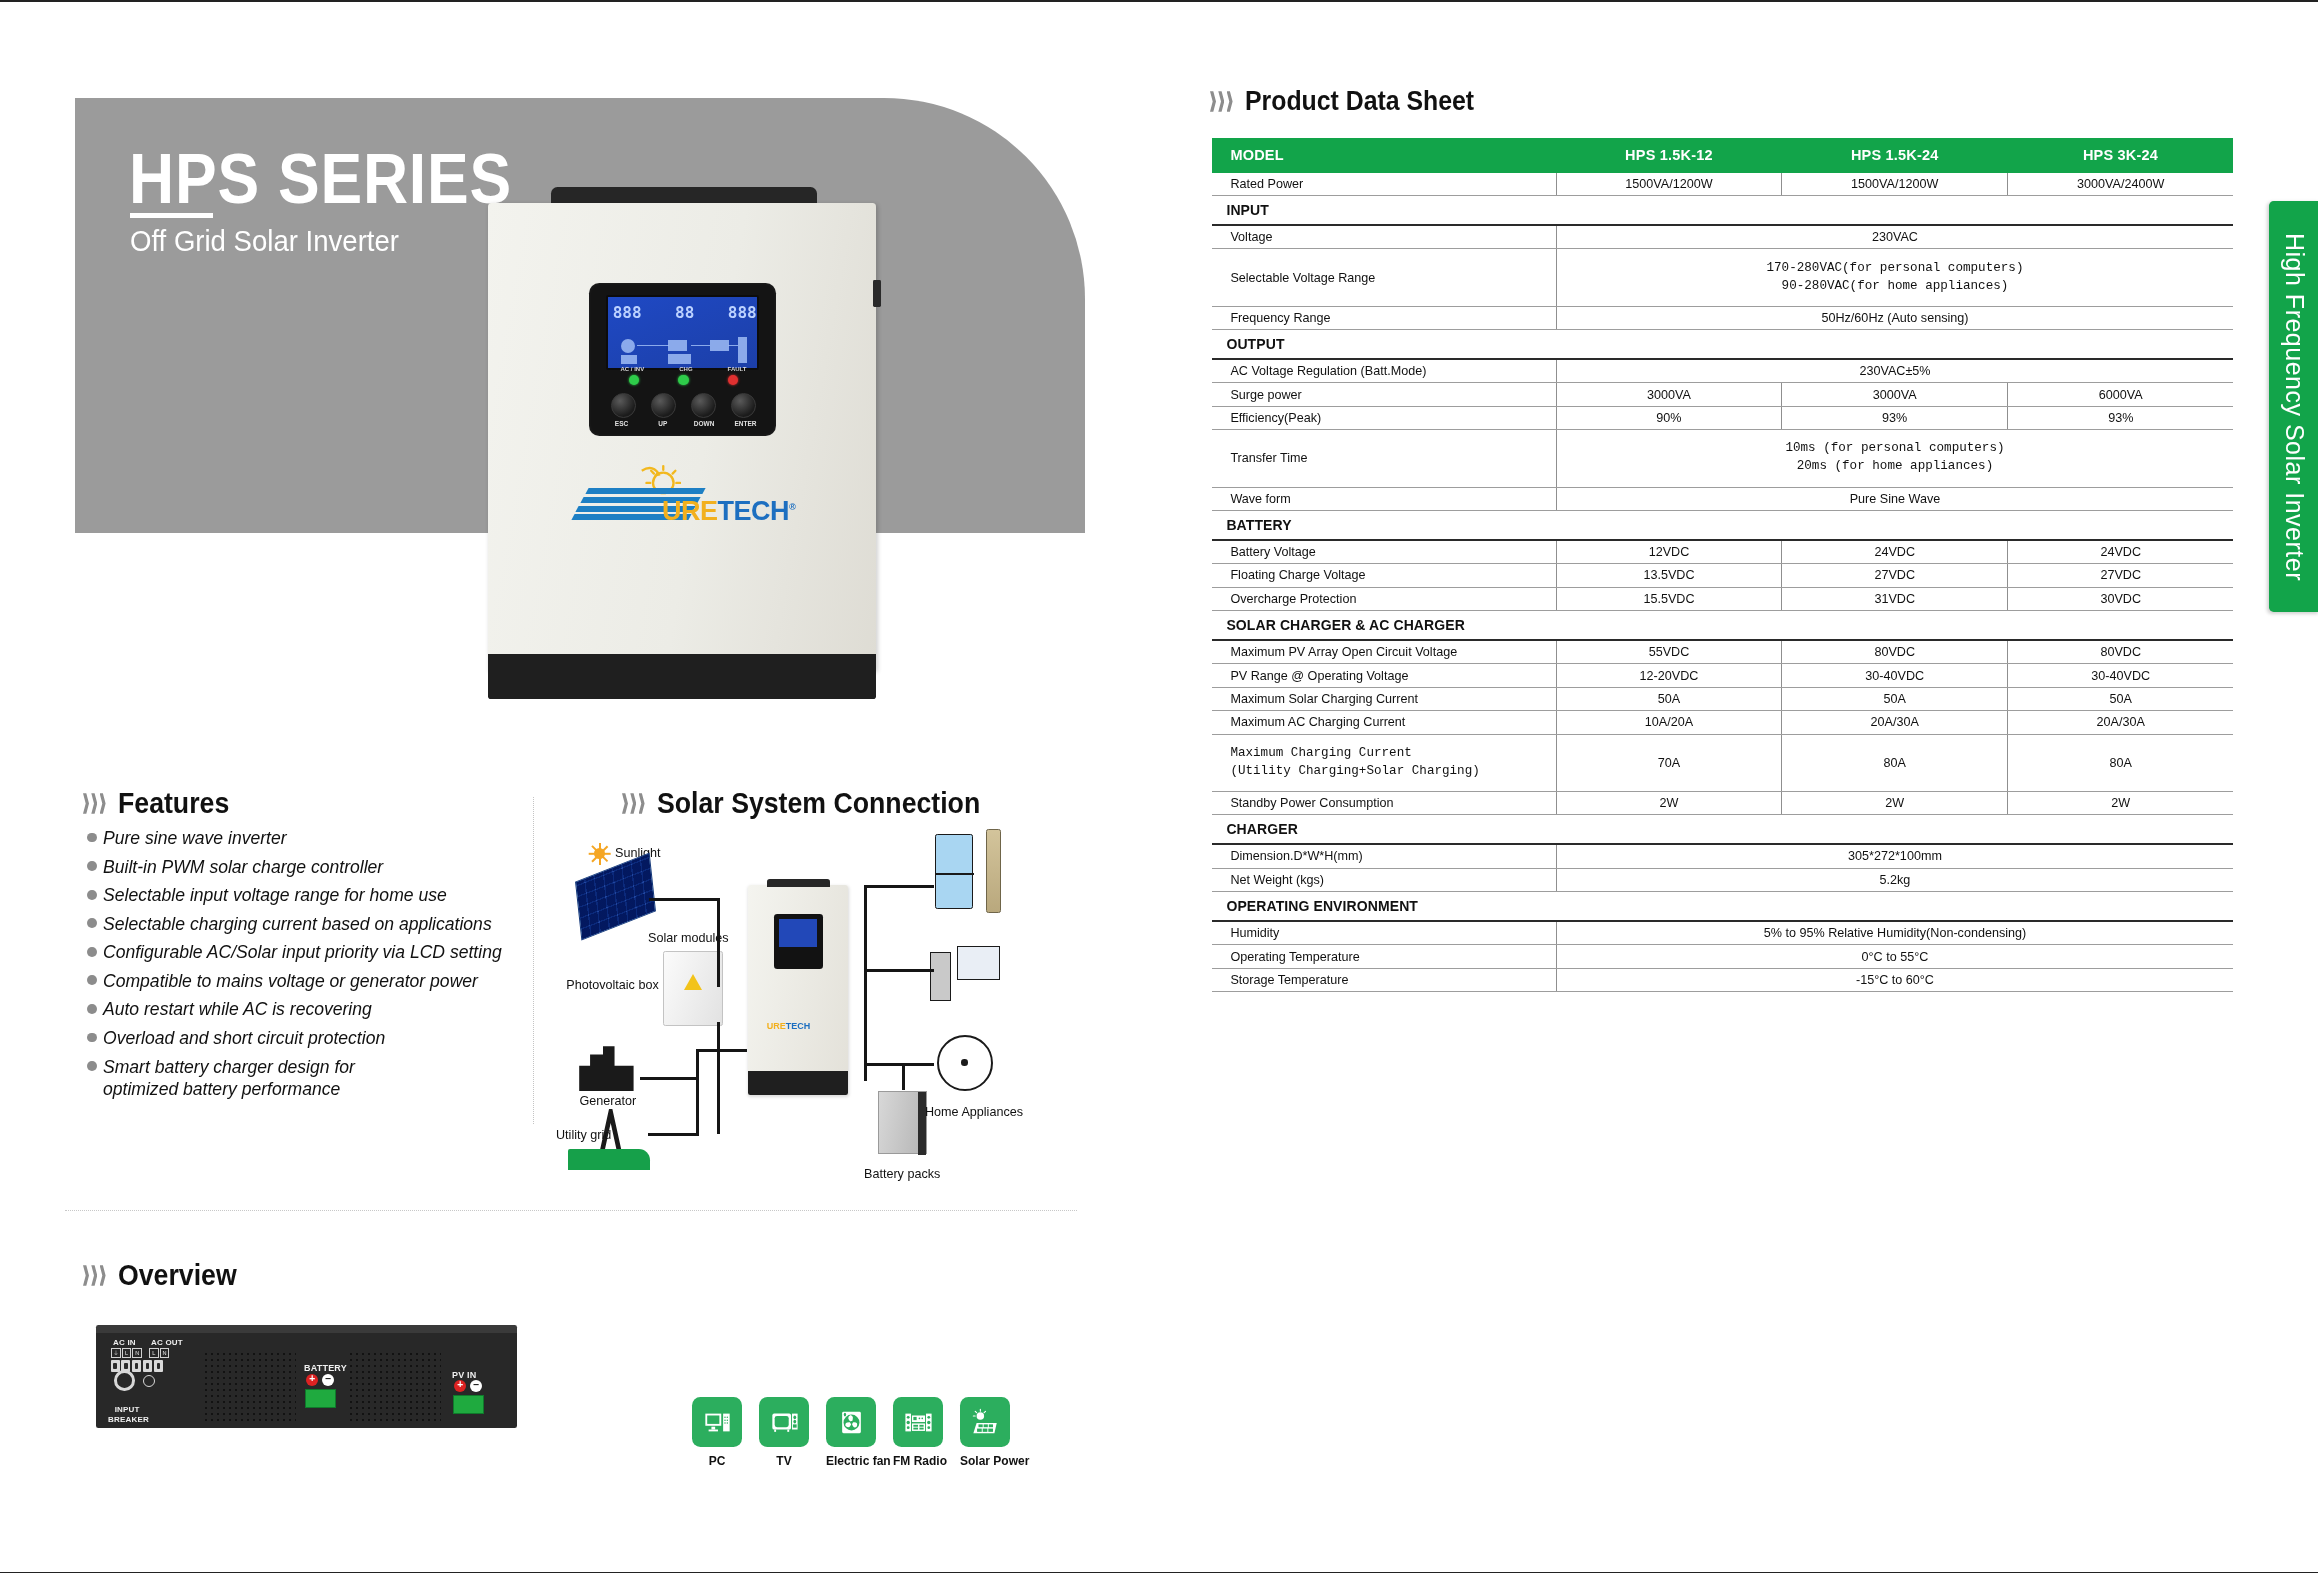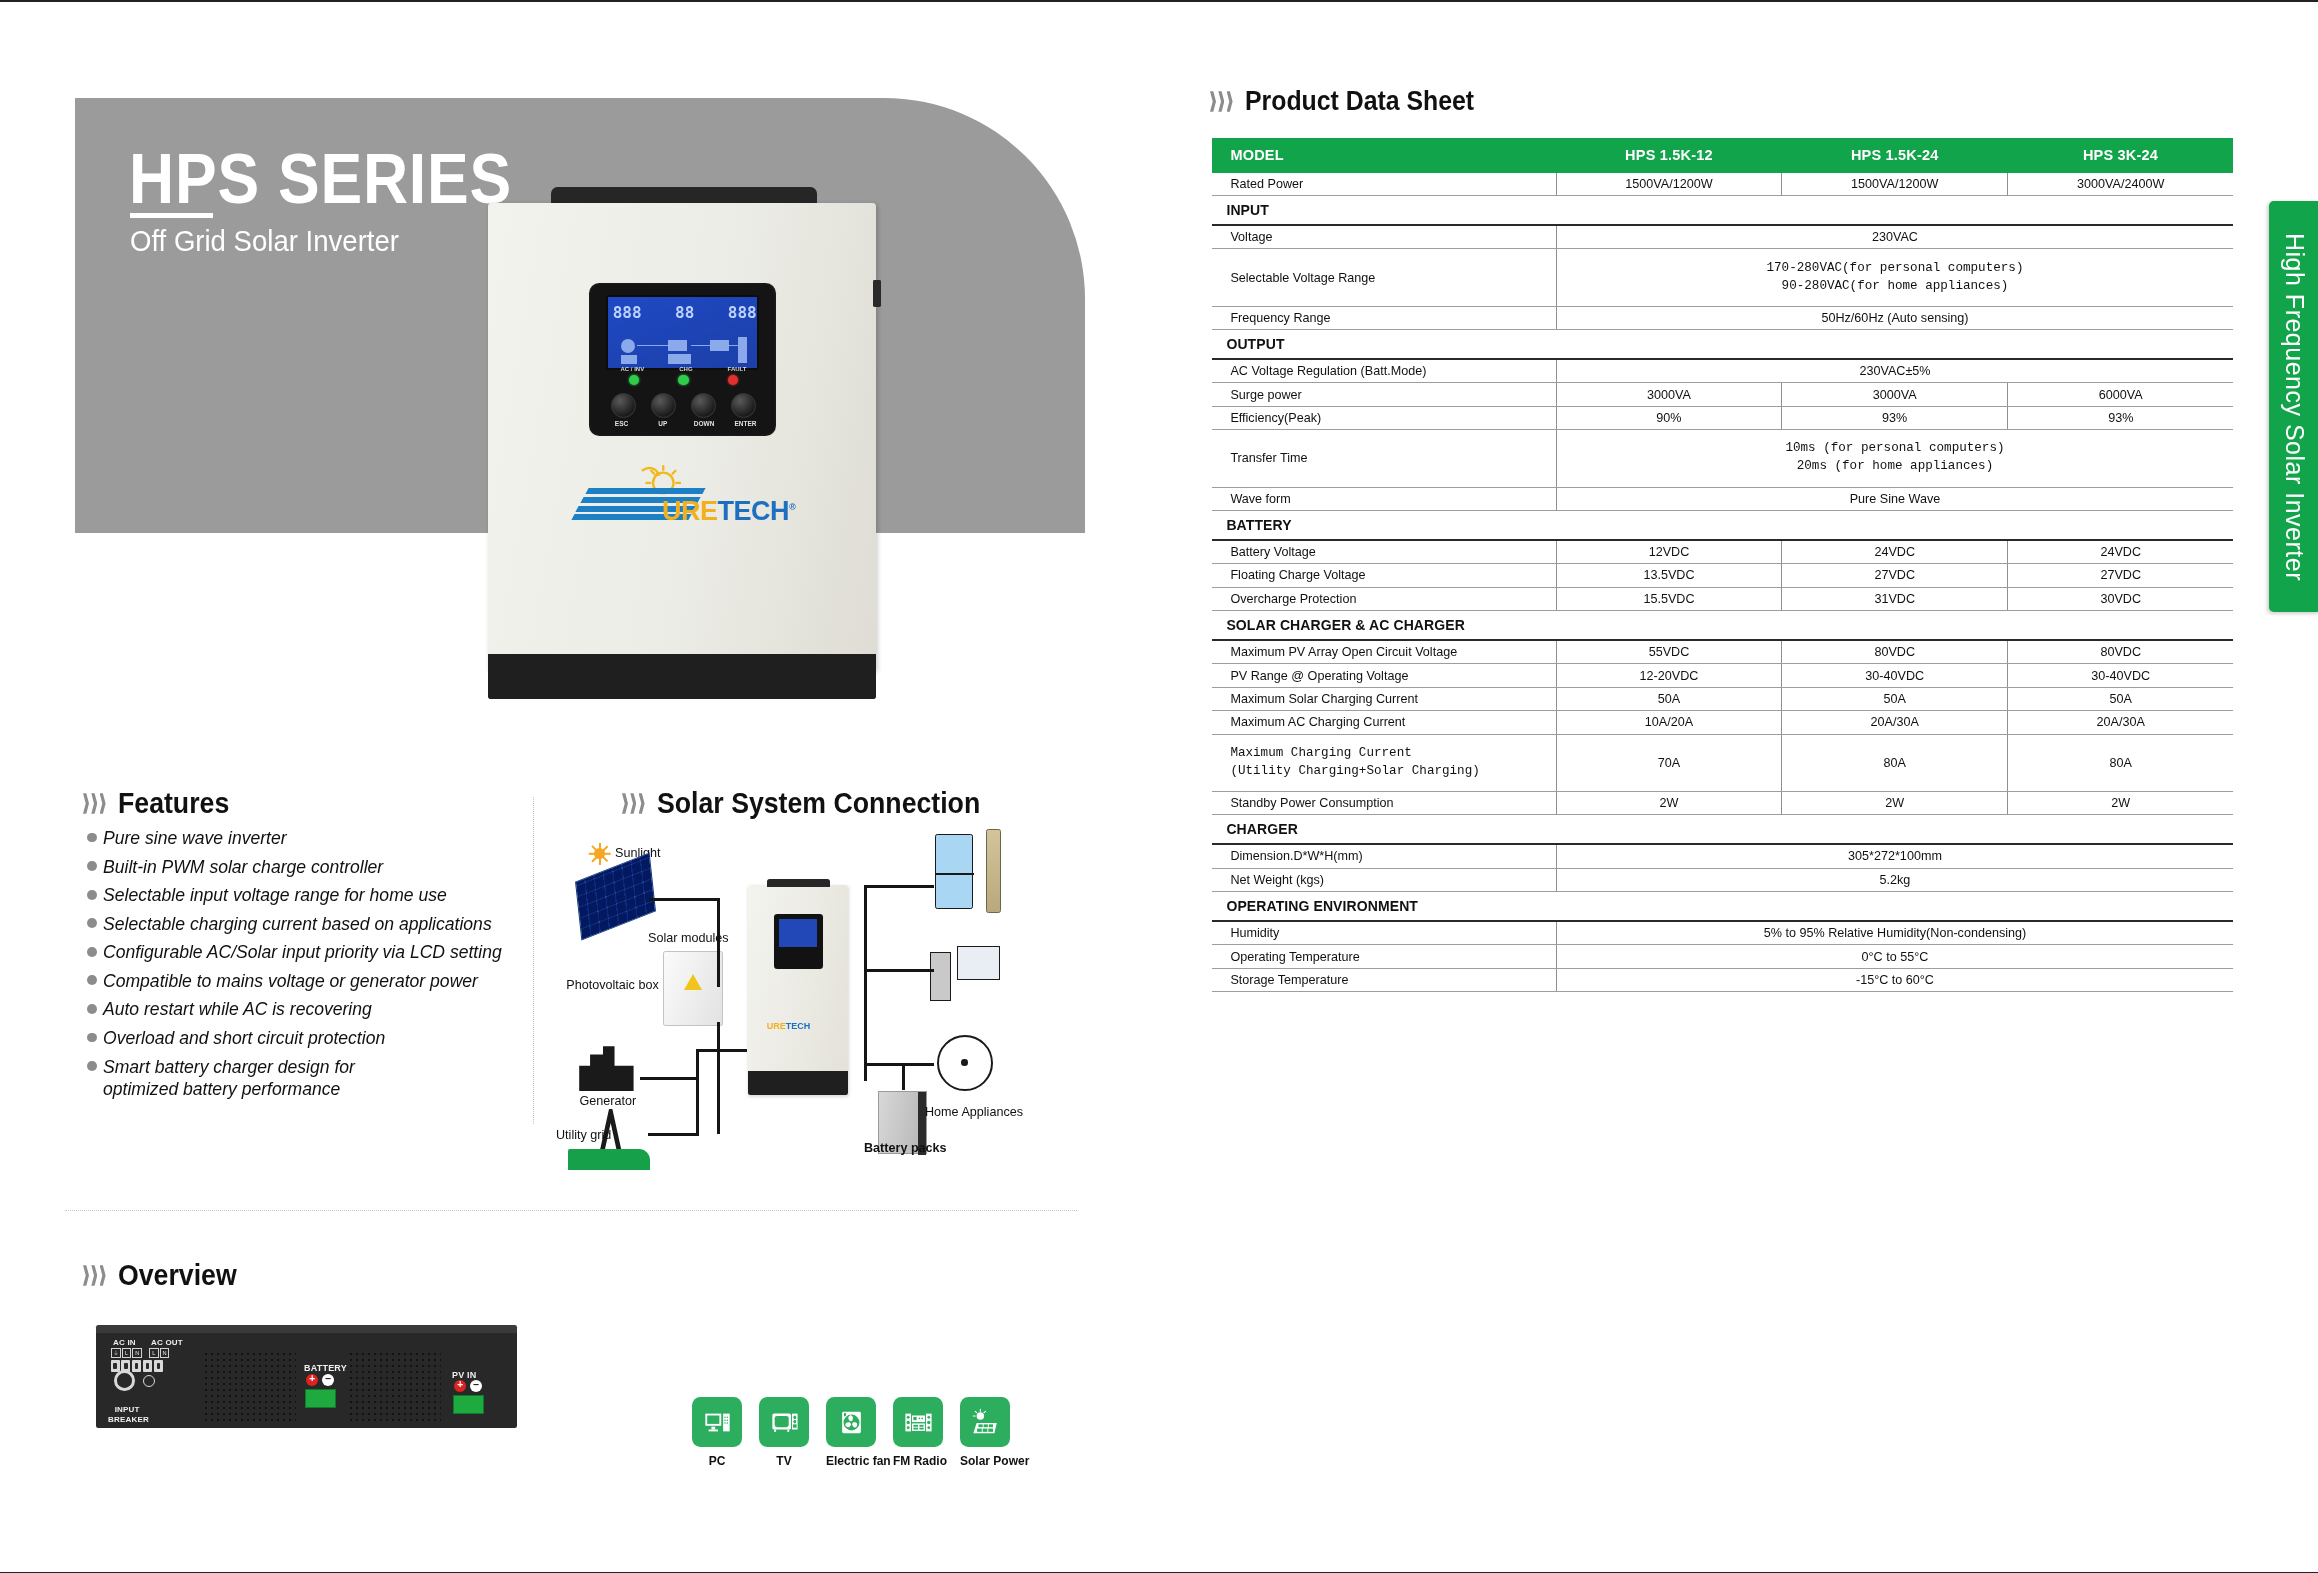--- a/index.html
+++ b/index.html
@@ -496,21 +496,21 @@
           <div class="mlcd">
             <i></i>
           </div>
           <div class="mbase"></div>
         <div class="mlogo"><span class="a">URE</span><span class="b">TECH</span></div>
       </div>
 
       <div class="batt-pack">
           <div class="dark"></div>
         </div>
-      <div class="dgm-lbl" style="left:308px;top:312px;font-weight:bold;">Battery packs</div>
+      <div class="dgm-lbl" style="left:308px;top:338px;">Battery packs</div>
 
       <div class="fridge">
           <i></i>
         </div>
       <div class="ac-unit"></div>
       <div class="pc-icon">
           <div class="twr"></div>
           <div class="mon"></div>
         </div>
       <div class="fan-icon">

